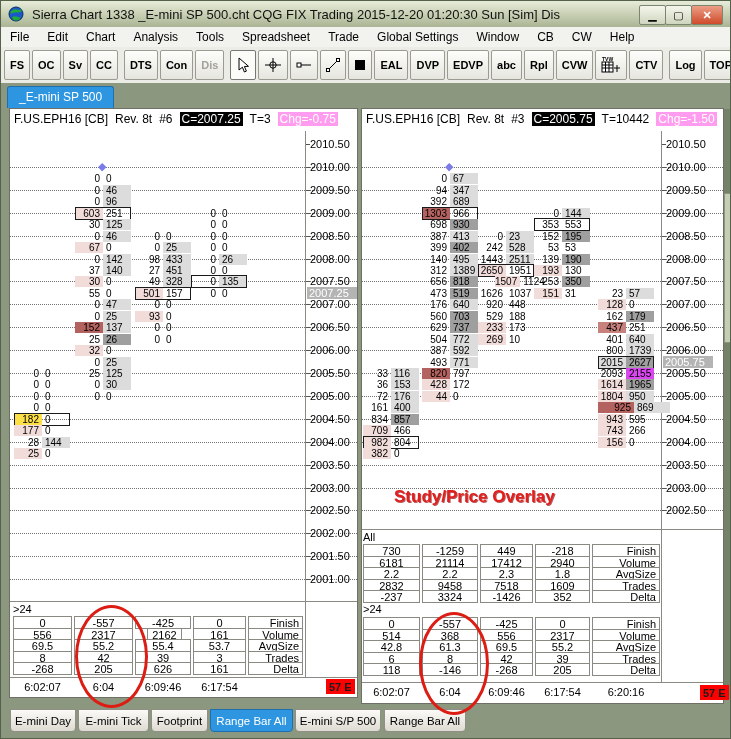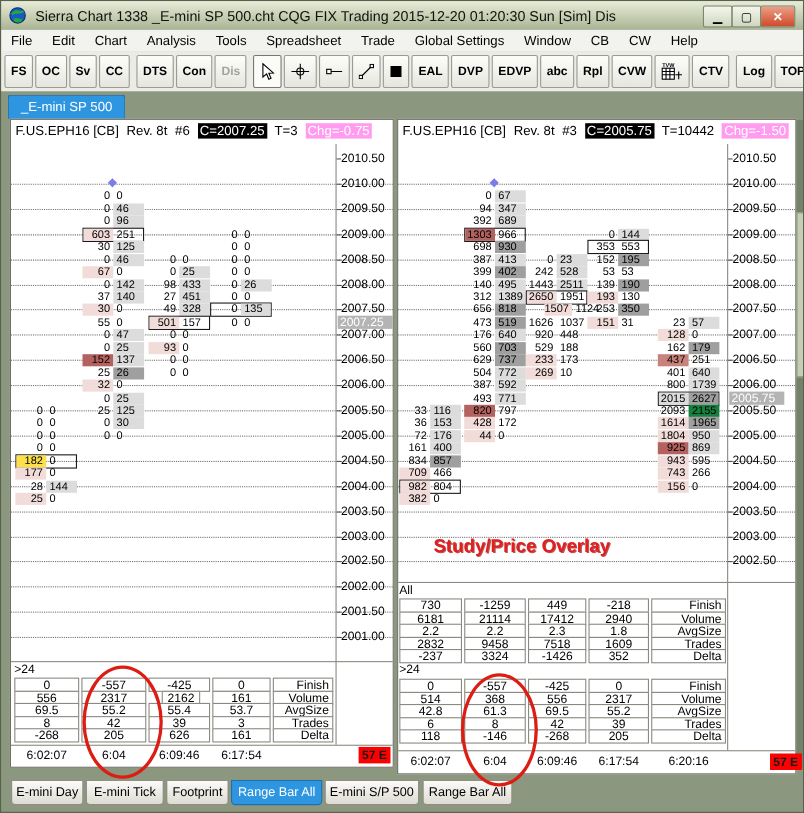--- a/index.html
+++ b/index.html
@@ -723,31 +723,31 @@
       <div class="cell" style="position: absolute; left: 597px; top: 344px; width: 56px;">
         <span class="b">800</span>
         <span class="a" style="background: rgb(220, 220, 220);">1739</span>
       </div>
       <div class="cell boxed" style="position: absolute; left: 597px; top: 355px; width: 56px;">
         <span class="b" style="background: rgb(220, 220, 220);">2015</span>
         <span class="a" style="background: rgb(159, 159, 159);">2627</span>
       </div>
       <div class="cell" style="position: absolute; left: 597px; top: 367px; width: 56px;">
         <span class="b">2093</span>
-        <span class="a" style="background: #15803d;">2155</span>
+        <span class="a" style="background: #d946ef;">2155</span>
       </div>
       <div class="cell" style="position: absolute; left: 597px; top: 378px; width: 56px;">
         <span class="b" style="background: rgb(241, 220, 218);">1614</span>
         <span class="a" style="background: rgb(159, 159, 159);">1965</span>
       </div>
       <div class="cell" style="position: absolute; left: 597px; top: 390px; width: 56px;">
         <span class="b" style="background: rgb(241, 220, 218);">1804</span>
         <span class="a" style="background: rgb(220, 220, 220);">950</span>
       </div>
-      <div class="cell" style="position: absolute; left: 597px; top: 401px; width: 56px;">
+      <div class="cell" style="position: absolute; left: 597px; top: 401px; width: 72px;">
         <span class="b" style="background: rgb(180, 98, 95);">925</span>
         <span class="a" style="background: rgb(220, 220, 220);">869</span>
       </div>
       <div class="cell" style="position: absolute; left: 597px; top: 413px; width: 56px;">
         <span class="b" style="background: rgb(241, 220, 218);">943</span>
         <span class="a">595</span>
       </div>
       <div class="cell" style="position: absolute; left: 597px; top: 424px; width: 56px;">
         <span class="b" style="background: rgb(241, 220, 218);">743</span>
         <span class="a">266</span>

